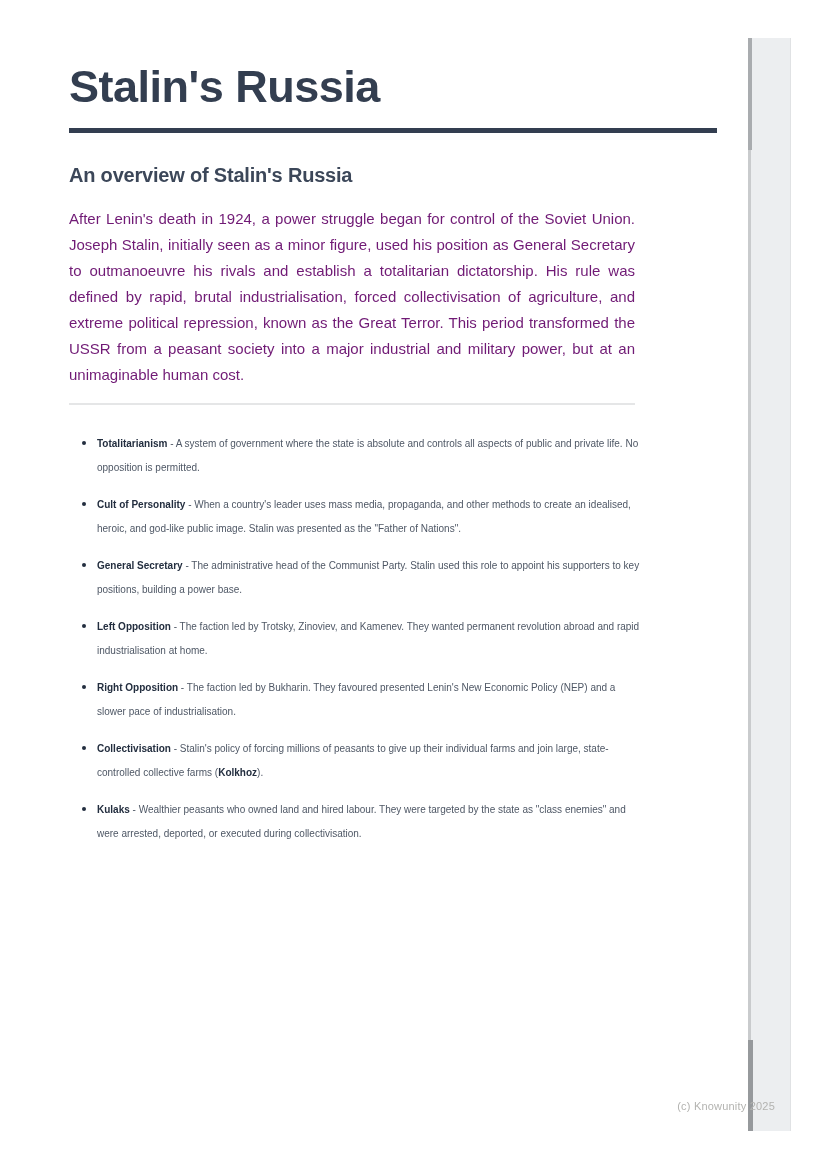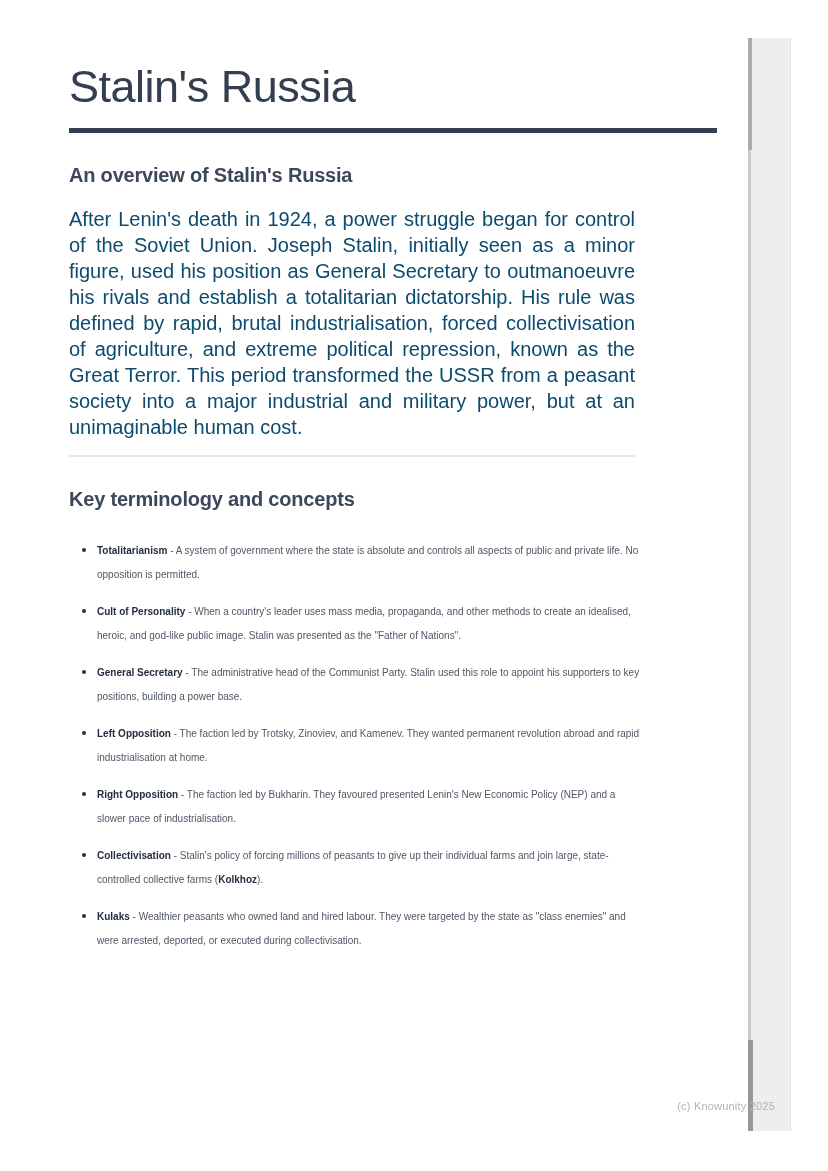--- a/index.html
+++ b/index.html
@@ -15,21 +15,21 @@
   .content {
     position: absolute;
     left: 69px;
     top: 0;
     width: 648px;
   }
   .page-title {
     margin: 60px 0 0 0;
     font-size: 45px;
     line-height: 1.2;
-    font-weight: 400;
+    font-weight: 700;
     letter-spacing: -0.5px;
     color: #333e50;
   }
   .title-rule {
     border: none;
     width: 648px;
     height: 5px;
     background: #333e50;
     margin: 14px 0 0 0;
   }
@@ -37,24 +37,24 @@
     margin: 30px 0 0 0;
     font-size: 20px;
     line-height: 1.25;
     font-weight: 700;
     letter-spacing: -0.2px;
     color: #3c4759;
   }
   .overview-paragraph {
     width: 566px;
     margin: 18px 8px 0 0;
-    font-size: 20px;
+    font-size: 15px;
     line-height: 26px;
     text-align: justify;
-    color: #0c4a6e;
+    color: #701a75;
   }
   .section-rule {
     border: none;
     border-top: 2px solid #e5e6e7;
     width: 566px;
     margin: 15px 0 0 0;
   }
   .term-list {
     margin: 25px 0 0 0;
     padding: 0 0 0 28px;
@@ -130,21 +130,20 @@
   <h1 class="page-title">Stalin's Russia</h1>
 
   <hr class="title-rule">
 
   <h2 class="section-heading">An overview of Stalin's Russia</h2>
 
   <p class="overview-paragraph">After Lenin's death in 1924, a power struggle began for control of the Soviet Union. Joseph Stalin, initially seen as a minor figure, used his position as General Secretary to outmanoeuvre his rivals and establish a totalitarian dictatorship. His rule was defined by rapid, brutal industrialisation, forced collectivisation of agriculture, and extreme political repression, known as the Great Terror. This period transformed the USSR from a peasant society into a major industrial and military power, but at an unimaginable human cost.</p>
 
   <hr class="section-rule">
 
-  <h2 class="section-heading">Key terminology and concepts</h2>
 
   <ul class="term-list">
     <li><strong class="term-name">Totalitarianism</strong><span> - A system of government where the state is absolute and controls all aspects of public and private life. No opposition is permitted.</span></li>
     <li><strong class="term-name">Cult of Personality</strong><span> - When a country's leader uses mass media, propaganda, and other methods to create an idealised, heroic, and god-like public image. Stalin was presented as the "Father of Nations".</span></li>
     <li><strong class="term-name">General Secretary</strong><span> - The administrative head of the Communist Party. Stalin used this role to appoint his supporters to key positions, building a power base.</span></li>
     <li><strong class="term-name">Left Opposition</strong><span> - The faction led by Trotsky, Zinoviev, and Kamenev. They wanted permanent revolution abroad and rapid industrialisation at home.</span></li>
     <li><strong class="term-name">Right Opposition</strong><span> - The faction led by Bukharin. They favoured presented Lenin's New Economic Policy (NEP) and a slower pace of industrialisation.</span></li>
     <li><strong class="term-name">Collectivisation</strong><span> - Stalin's policy of forcing millions of peasants to give up their individual farms and join large, state-controlled collective farms (</span><strong class="term-name">Kolkhoz</strong><span>).</span></li>
     <li><strong class="term-name">Kulaks</strong><span> - Wealthier peasants who owned land and hired labour. They were targeted by the state as "class enemies" and were arrested, deported, or executed during collectivisation.</span></li>
   </ul>

